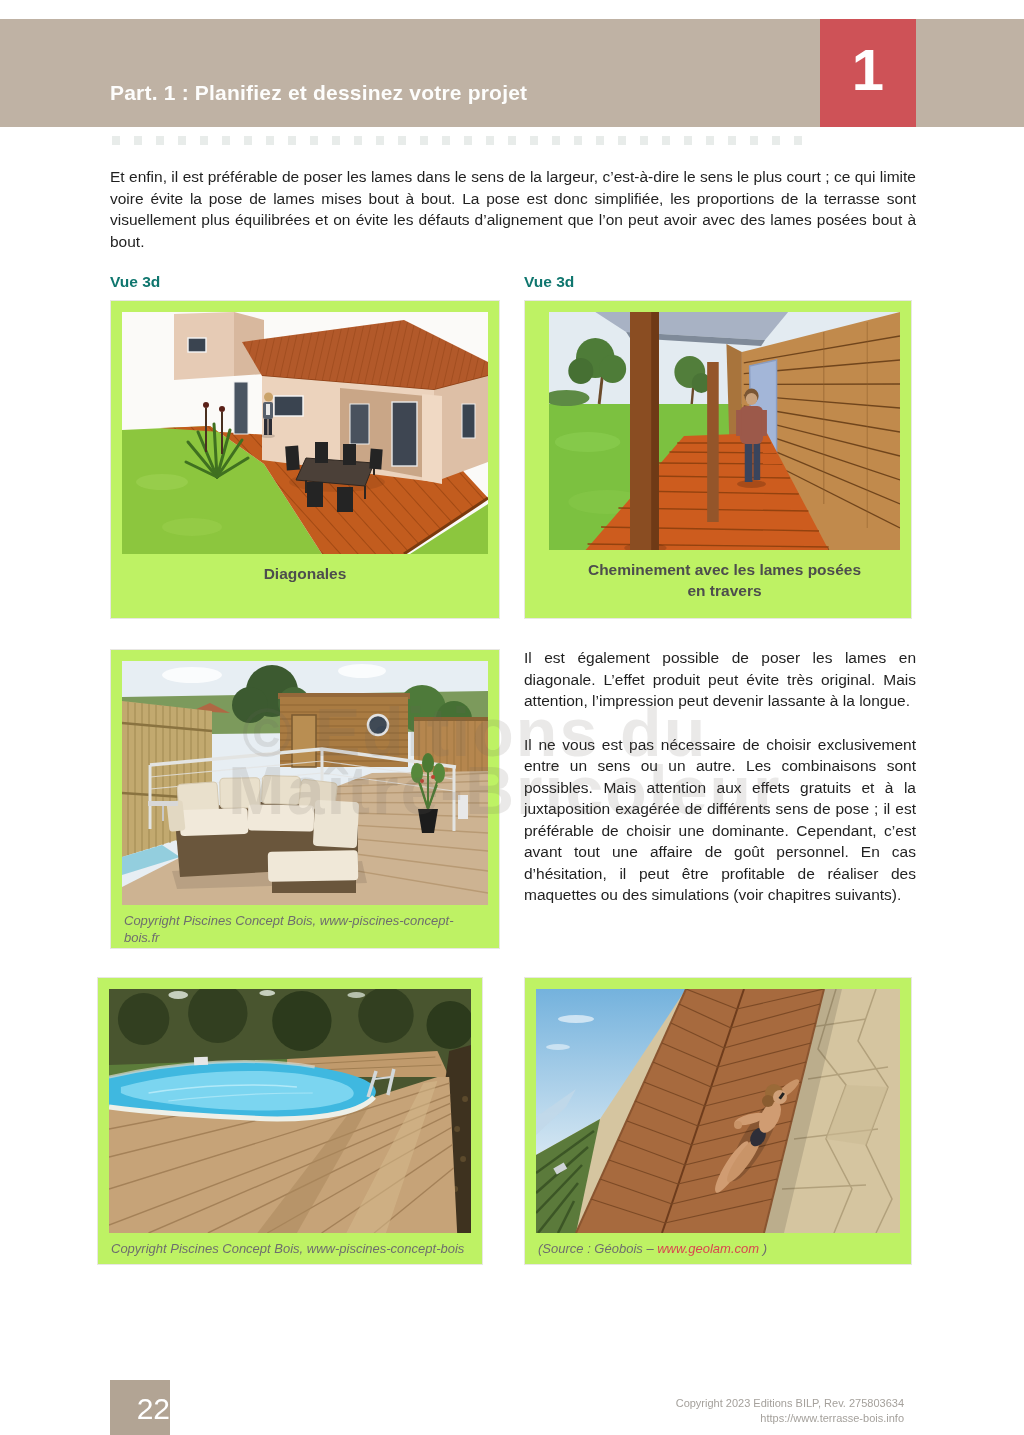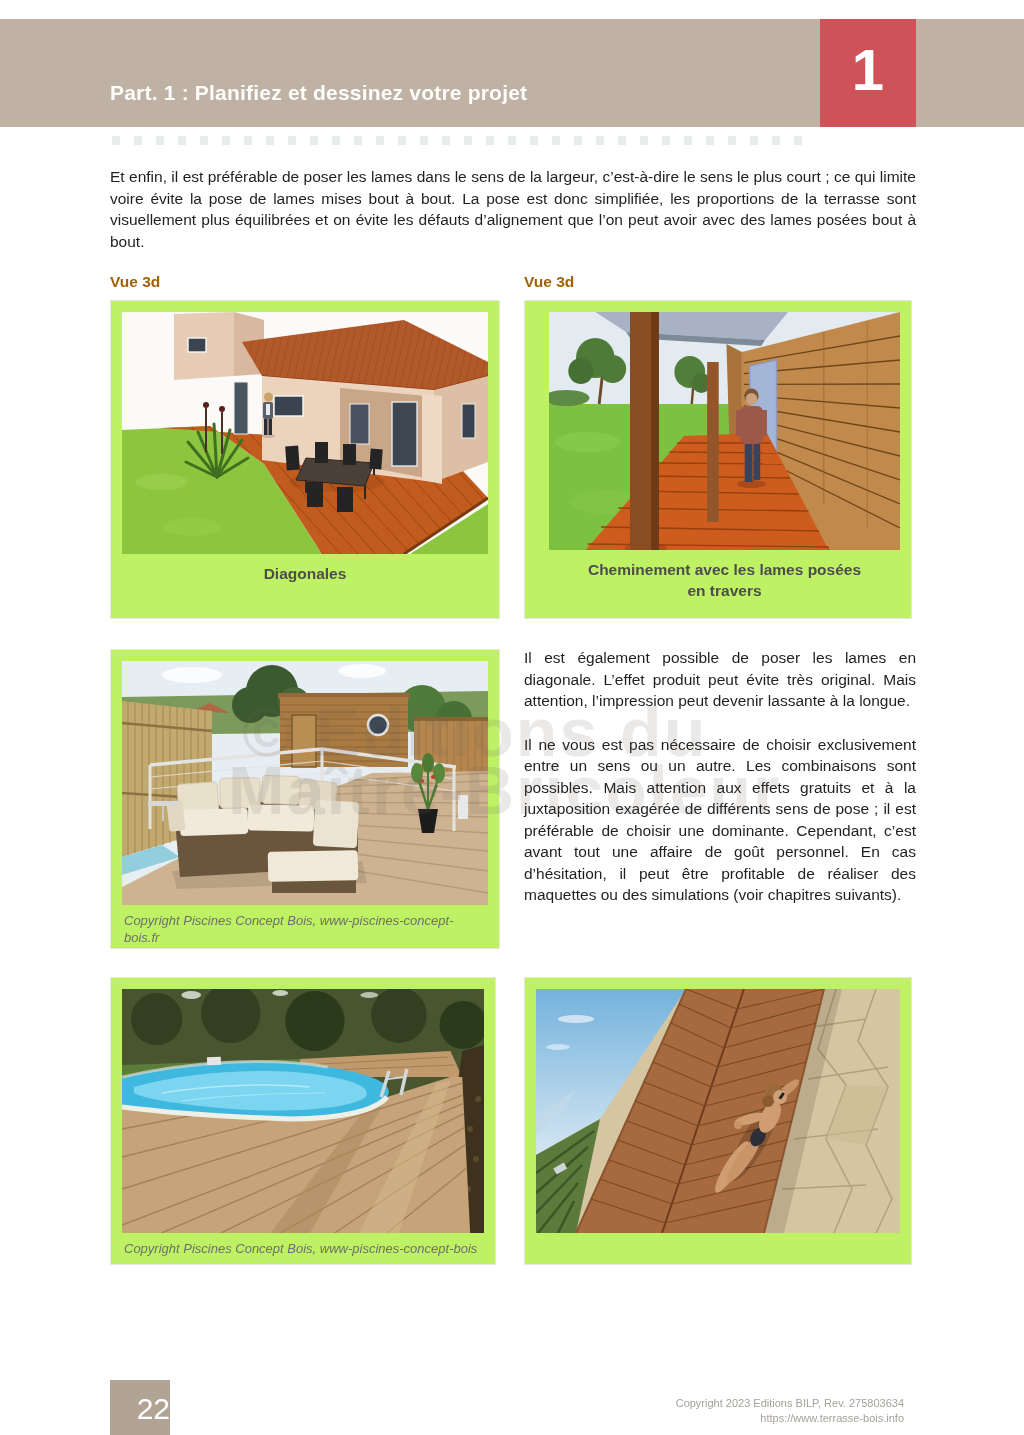--- a/index.html
+++ b/index.html
@@ -7,21 +7,21 @@
         font-family:"Liberation Sans",sans-serif;margin-top:19px;}
   
   .header-band{position:absolute;left:0;top:0;width:1024px;height:108px;background:#bfb2a4;}
   .header-title{position:absolute;left:110px;top:62px;font-size:21px;font-weight:700;color:#fdfdfc;letter-spacing:.2px;}
   .chapter-badge{position:absolute;left:820px;top:0;width:96px;height:108px;background:#ce5257;
                  text-align:center;line-height:102px;font-size:58px;font-weight:700;color:#ffffff;}
   .dotstrip{position:absolute;left:112px;top:117px;width:700px;height:9px;
             background:repeating-linear-gradient(90deg,#e8ecea 0 8px,transparent 8px 22px);}
   
   .para{position:absolute;color:#1f1f1f;font-size:15.5px;line-height:21.5px;text-align:justify;}
-  .vue-label{position:absolute;top:254px;font-size:15.5px;font-weight:700;color:#a16207;}
+  .vue-label{position:absolute;top:254px;font-size:15.5px;font-weight:700;color:#0f766e;}
   
   .card{position:absolute;background:#bef264;border:1px solid #e8e7e3;box-sizing:border-box;padding:11px 11px 0;}
   .card-img{width:100%;overflow:hidden;background:#f4f2ee;}
   .card-img svg{display:block;width:100%;height:100%;}
   .cap-bold{margin-top:9px;text-align:center;font-size:15.5px;font-weight:700;color:#4d4d4d;line-height:21px;}
   .cap-italic{margin-top:7px;font-style:italic;font-size:13px;color:#6e6e6e;line-height:17px;padding-left:2px;}
   .cap-italic .lnk{color:#d9464f;}
   .one-line{white-space:nowrap;}
   .body-col p{margin:0 0 22px;}
   
@@ -305,21 +305,21 @@
       </svg>
     </div>
     <div class="cap-italic">Copyright Piscines Concept Bois, www-piscines-concept-bois.fr</div>
   </div>
 
   <div class="para body-col" style="left:524px;top:628px;width:392px;">
     <p>Il est également possible de poser les lames en diagonale. L’effet produit peut évite très original. Mais attention, l’impression peut devenir lassante à la longue.</p>
     <p>Il ne vous est pas nécessaire de choisir exclusivement entre un sens ou un autre. Les combinaisons sont possibles. Mais attention aux effets gratuits et à la juxtaposition exagérée de différents sens de pose ; il est préférable de choisir une dominante. Cependant, c’est avant tout une affaire de goût personnel. En cas d’hésitation, il peut être profitable de réaliser des maquettes ou des simulations (voir chapitres suivants).</p>
   </div>
 
-  <div class="card" style="left:110px;top:958px;width:386px;height:288px;">
+  <div class="card" style="left:97px;top:958px;width:386px;height:288px;">
     <div class="card-img" style="height:244px;">
       <svg viewBox="0 0 366 244" preserveAspectRatio="none">
         <defs>
           <clipPath id="s4deck">
               <polygon points="0,118 108,128 170,130 268,108 332,88 344,88 352,244 0,244"></polygon>
             </clipPath>
         </defs>
         <rect width="366" height="244" fill="#49552f"></rect>
         <circle cx="35" cy="30" r="26" fill="#323f20"></circle>
           <circle cx="110" cy="24" r="30" fill="#323f20"></circle>
@@ -438,20 +438,23 @@
         <ellipse cx="234" cy="128" rx="17" ry="9" fill="#d09c72" transform="rotate(-64 234 128)"></ellipse>
         <ellipse cx="214" cy="130" rx="16" ry="5" fill="#d09c72" transform="rotate(-15 214 130)"></ellipse>
         <circle cx="202" cy="136" r="4" fill="#c99468"></circle>
         <ellipse cx="252" cy="100" rx="14" ry="4.5" fill="#c99468" transform="rotate(-40 252 100)"></ellipse>
         <circle cx="238" cy="104" r="9" fill="#9a6a38"></circle>
           <circle cx="232" cy="112" r="6" fill="#8a5c30"></circle>
         <circle cx="244" cy="108" r="7" fill="#d0a078"></circle>
         <rect x="242" y="106" width="7" height="3" fill="#222222" transform="rotate(-55 245 107)"></rect>
       </svg>
     </div>
+    <div class="cap-italic one-line">
+      <span>(Source : Géobois – </span><span class="lnk">www.geolam.com</span><span> )</span>
+    </div>
   </div>
 
   <div class="page-num-block">
     <span>22</span>
   </div>
   <div class="footer-text">
     <div>Copyright 2023 Editions BILP, Rev. 275803634</div>
     <div>https://www.terrasse-bois.info</div>
   </div>
 

